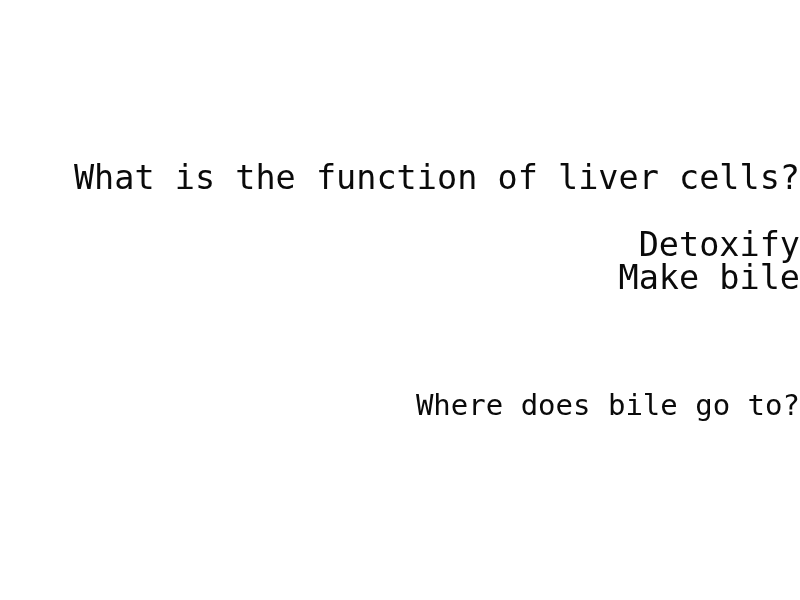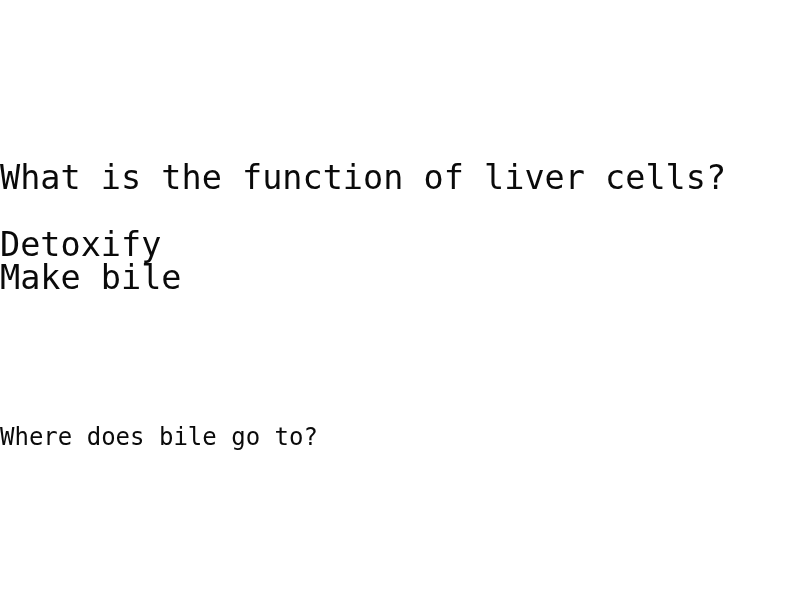--- a/index.html
+++ b/index.html
@@ -22,21 +22,21 @@
     width: 800px;
     height: 600px;
     background: #ffffff;
     box-sizing: border-box;
   }
 
   .text-line {
     position: absolute;
     left: 0;
     width: 800px;
-    text-align: left;
+    text-align: right;
     white-space: pre;
     font-family: "DejaVu Sans Mono", monospace;
     font-weight: 400;
     color: #0a0a0a;
     letter-spacing: 0;
     line-height: 1;
   }
 
   
   .line-question-main {
@@ -54,22 +54,21 @@
     font-size: 33.5px;
   }
 
   
   .line-question-follow-1 {
     top: 358px;
     font-size: 31.3px;
   }
   .line-question-follow-2 {
     top: 391px;
-    font-size: 24px;
-    margin-top: 34px;
+    font-size: 29px;
   }
 </style>
 </head>
 <body>
 
 <div class="slide">
 
   <div class="text-line line-question-main">What is the function of liver cells?</div>
 
   <div class="text-line line-answer-2">Make bile</div>

